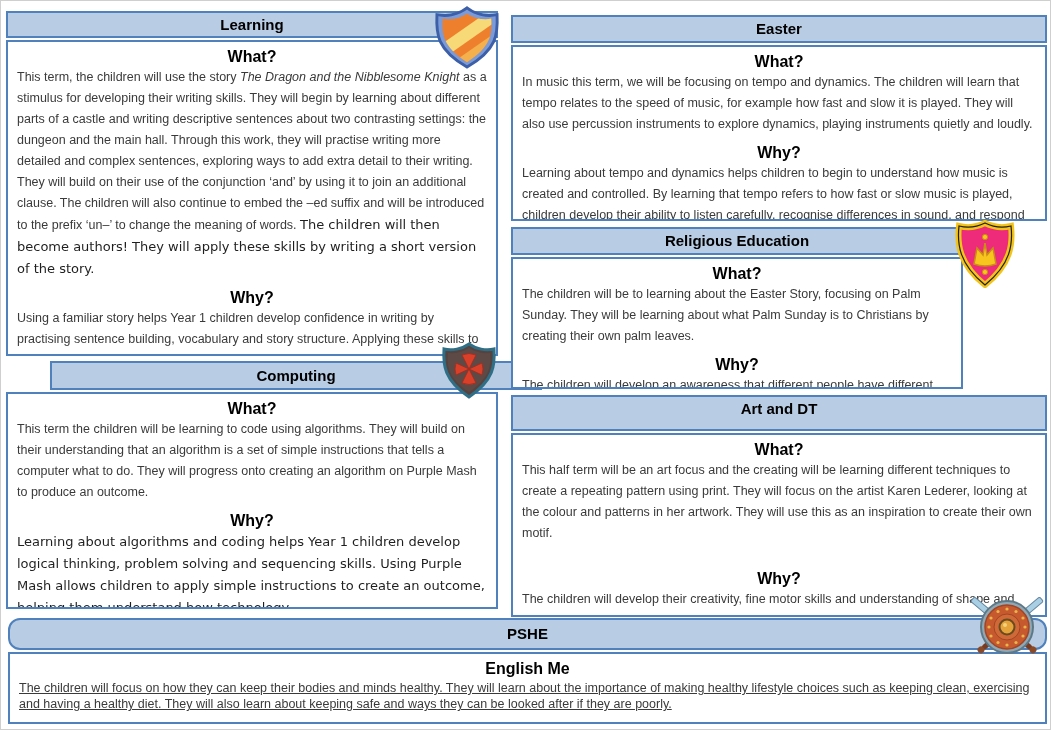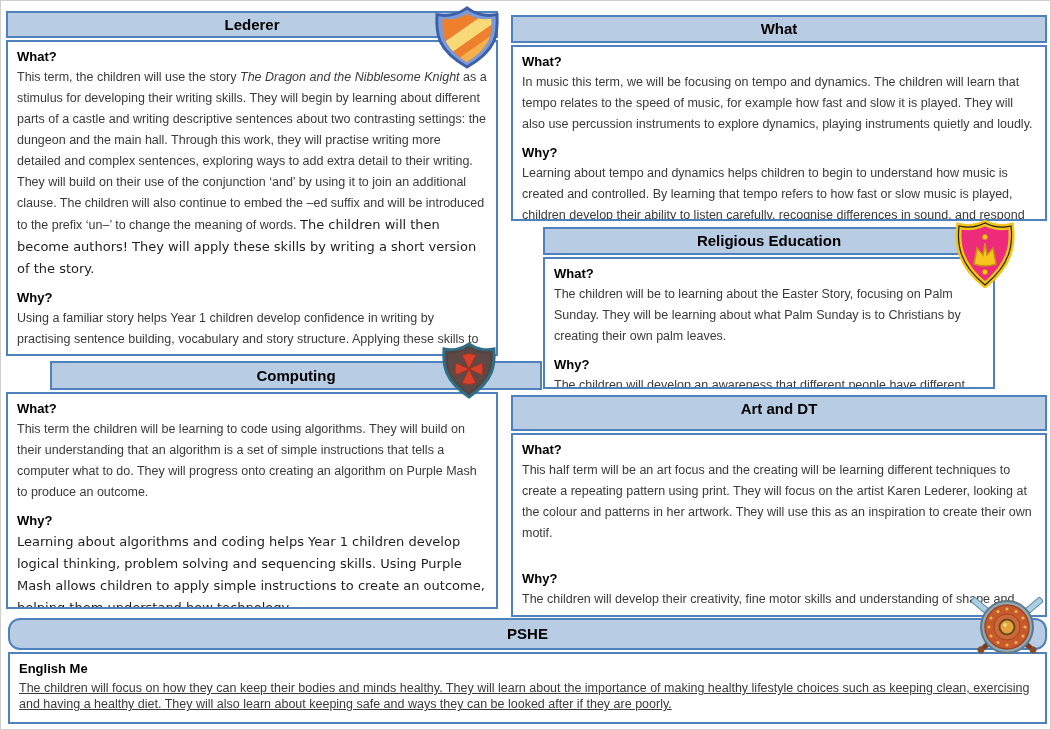--- a/index.html
+++ b/index.html
@@ -12,39 +12,39 @@
   .hd {
     box-sizing:border-box; width:100%;
     background:#b8cce4; border:2px solid #4f81bd;
     text-align:center; font-weight:bold; color:#000;
   }
   .bd {
     box-sizing:border-box; width:100%;
     background:#ffffff; border:2px solid #4f81bd;
     margin-top:2px; padding:4px 9px 0 9px; overflow:hidden;
   }
-  .lbl { font-weight:bold; font-size:13px; line-height:21px; margin:0; color:#000; }
+  .lbl { font-weight:bold; font-size:16px; line-height:21px; margin:0; color:#000;text-align:center; }
   .txt { font-size:12.5px; line-height:21px; margin:0; color:#3a3a3a; }
   .why-gap { margin-top:7px; }
   .why-gap-lg { margin-top:24px; }
   .it  { font-style:italic; }
   .alt { font-family:"DejaVu Sans", sans-serif; font-size:13px; color:#1f1f1f; }
   .alt-block { font-family:"DejaVu Sans", sans-serif; font-size:13px; line-height:22px; color:#1f1f1f; }
   .icon { position:absolute; z-index:5; }
   
   #box-english   { left:5px;   top:10px;  width:492px; }
   #box-english   .hd { height:27px; line-height:23px; font-size:15px; }
   #box-english   .bd { height:316px; }
   #box-computing { left:5px;   top:360px; width:492px; }
   #box-computing .hd { height:29px; line-height:25px; font-size:15px;margin-left:44px; }
   #box-computing .bd { height:217px; }
   #box-music     { left:510px; top:14px;  width:536px; }
   #box-music     .hd { height:28px; line-height:24px; font-size:15px; }
   #box-music     .bd { height:176px; }
-  #box-re        { left:510px; top:226px; width:452px;margin-left:32px; }
+  #box-re        { left:510px; top:226px; width:452px; }
   #box-re        .hd { height:28px; line-height:24px; font-size:15px; }
   #box-re        .bd { height:132px; }
   #box-art       { left:510px; top:394px; width:536px; }
   #box-art       .hd { height:36px; line-height:24px; font-size:15px; }
   #box-art       .bd { height:184px; }
   #box-pshe      { left:7px;   top:617px; width:1039px; }
   #box-pshe      .hd { height:32px; line-height:28px; font-size:15px;border-radius:12px; }
   #box-pshe      .bd { height:72px; }
   #box-pshe      .lbl { line-height:22px; }
   #box-pshe      .txt { line-height:16px;text-decoration:underline; }
@@ -53,21 +53,21 @@
   #icon-re        { left:952px; top:219px; width:64px; height:68px; }
   #icon-pshe      { left:963px; top:596px; width:86px; height:67px; }
 </style>
 </head>
 <body>
 
 <div id="slide">
 
   <section class="box" id="box-english">
     <header class="hd">
-      <span>Lederer</span>
+      <span>Learning</span>
     </header>
     <div class="bd">
       <p class="lbl">What?</p>
       <p class="txt"><span>This term, the children will use the story </span><span class="it">The Dragon and the Nibblesome Knight</span><span> as a stimulus for developing their writing skills. They will begin by learning about different parts of a castle and writing descriptive sentences about two contrasting settings: the dungeon and the main hall. Through this work, they will practise writing more detailed and complex sentences, exploring ways to add extra detail to their writing. They will build on their use of the conjunction ‘and’ by using it to join an additional clause. The children will also continue to embed the –ed suffix and will be introduced to the prefix ‘un–’ to change the meaning of words.  </span><span class="alt">The children will then become authors!  They will apply these skills by writing a short version of the story.</span></p>
       <p class="lbl why-gap">Why?</p>
       <p class="txt">Using a familiar story helps Year 1 children develop confidence in writing by practising sentence building, vocabulary and story structure. Applying these skills to write their own short version supports creativity, independence and helps children see themselves as successful authors.</p>
     </div>
   </section>
 
   <section class="box" id="box-computing">
@@ -77,21 +77,21 @@
     <div class="bd">
       <p class="lbl">What?</p>
       <p class="txt">This term the children will be learning to code using algorithms. They will build on their understanding that an algorithm is a set of simple instructions that tells a computer what to do. They will progress onto creating an algorithm on Purple Mash to produce an outcome.</p>
       <p class="lbl why-gap">Why?</p>
       <p class="txt alt-block">Learning about algorithms and coding helps Year 1 children develop logical thinking, problem solving and sequencing skills. Using Purple Mash allows children to apply simple instructions to create an outcome, helping them understand how technology</p>
     </div>
   </section>
 
   <section class="box" id="box-music">
     <header class="hd">
-      <span>What</span>
+      <span>Easter</span>
     </header>
     <div class="bd">
       <p class="lbl">What?</p>
       <p class="txt">In music this term, we will be focusing on tempo and dynamics. The children will learn that tempo relates to the speed of music, for example how fast and slow it is played. They will also use percussion instruments to explore dynamics, playing instruments quietly and loudly.</p>
       <p class="lbl why-gap">Why?</p>
       <p class="txt">Learning about tempo and dynamics helps children to begin to understand how music is created and controlled. By learning that tempo refers to how fast or slow music is played, children develop their ability to listen carefully, recognise differences in sound, and respond appropriately.</p>
     </div>
   </section>
 
   <section class="box" id="box-re">

